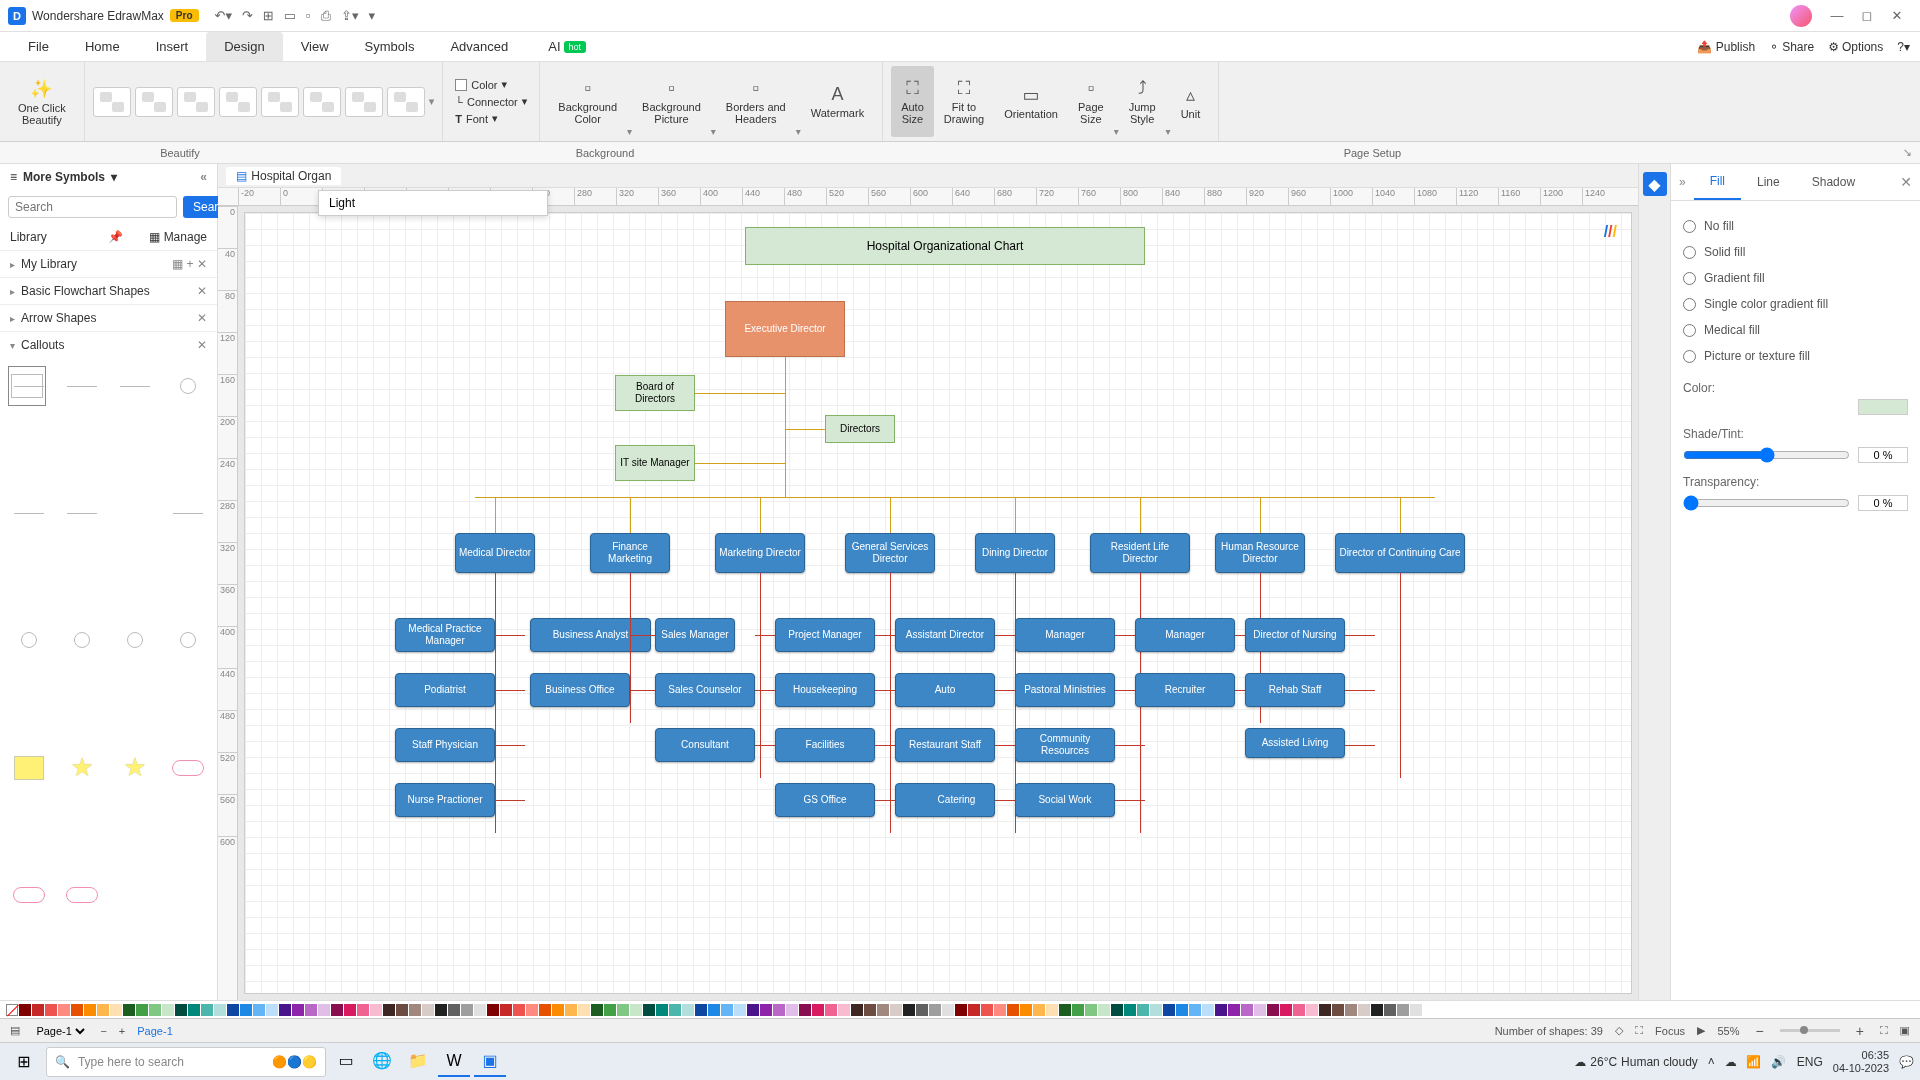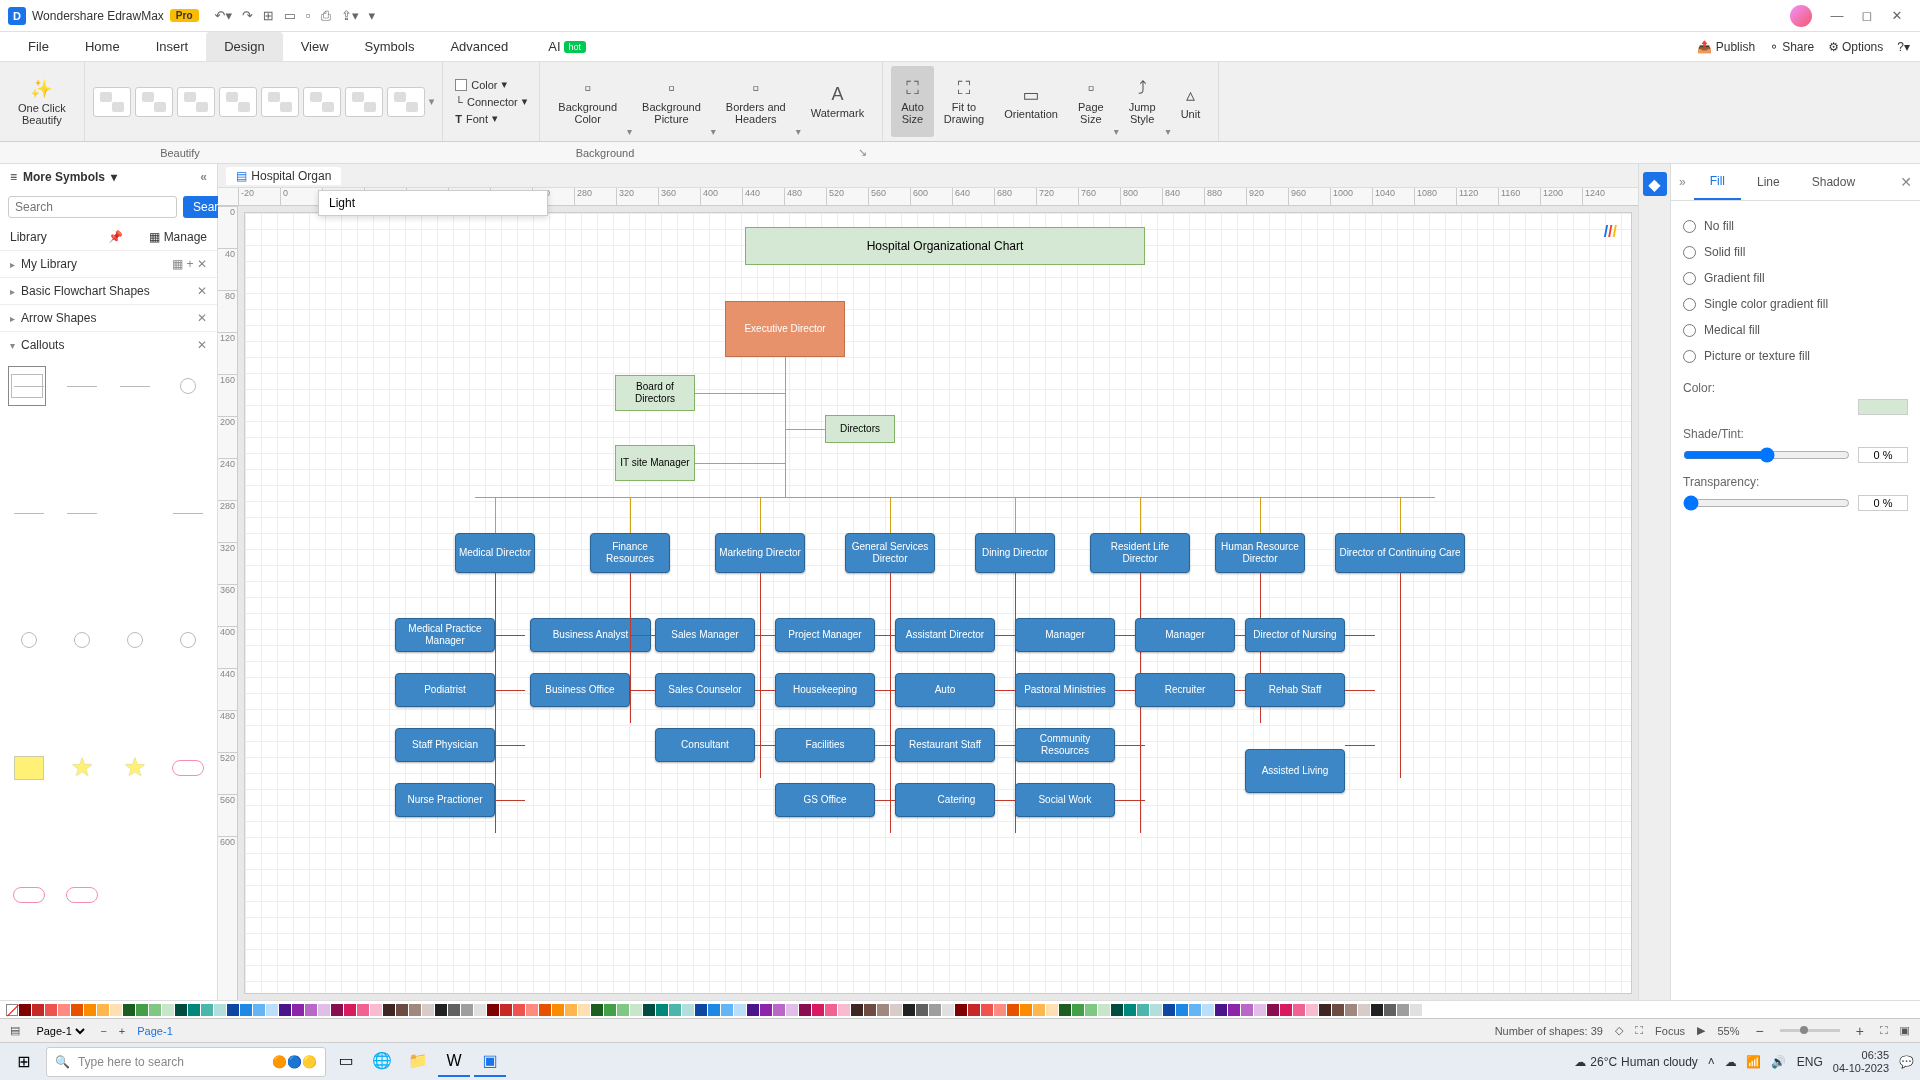--- a/index.html
+++ b/index.html
@@ -257,20 +257,21 @@
     <span style="align-self:flex-end;font-size:10px;color:#888;cursor:pointer;">▾</span>
     <div class="ribbon-btn-lg">
         <span class="ico">▵</span>
         <span>Unit</span>
       </div>
   </div>
 </div>
 <div class="secbar">
   <div class="seclabel" style="flex:0 0 360px;">Beautify</div>
   <div class="seclabel" style="flex:0 0 490px;">Background</div>
+  <div class="seclabel">Page Setup</div>
   <span style="padding:0 8px;color:#888;cursor:pointer;">↘</span>
 </div>
 
 <div class="main">
 
   <div class="left-panel">
     <div class="lp-head"><span>≡</span><span>More Symbols</span>▾<span class="collapse">«</span></div>
     <div class="lp-search">
       <input placeholder="Search" style="">
       <button>Search</button>
@@ -407,21 +408,21 @@
           <div class="box box-green" style="left: 370px; top: 232px; width: 80px; height: 36px;">IT site
 Manager</div>
           <div class="box box-green" style="left: 580px; top: 202px; width: 70px; height: 28px;">Directors</div>
           <div class="conn  conn-v" style="left: 540px; top: 144px; height: 140px;"></div>
           <div class="conn  conn-h" style="left: 450px; top: 180px; width: 90px;"></div>
           <div class="conn  conn-h" style="left: 450px; top: 250px; width: 90px;"></div>
           <div class="conn  conn-h" style="left: 540px; top: 216px; width: 40px;"></div>
           <div class="box box-blue" style="left: 210px; top: 320px; width: 80px; height: 40px;">Medical
 Director</div>
           <div class="box box-blue" style="left: 345px; top: 320px; width: 80px; height: 40px;">Finance
-Resources</div>
+Marketing</div>
           <div class="box box-blue" style="left: 470px; top: 320px; width: 90px; height: 40px;">Marketing
 Director</div>
           <div class="box box-blue" style="left: 600px; top: 320px; width: 90px; height: 40px;">General
 Services
 Director</div>
           <div class="box box-blue" style="left: 730px; top: 320px; width: 80px; height: 40px;">Dining
 Director</div>
           <div class="box box-blue" style="left: 845px; top: 320px; width: 100px; height: 40px;">Resident Life
 Director</div>
           <div class="box box-blue" style="left: 970px; top: 320px; width: 90px; height: 40px;">Human
@@ -451,21 +452,21 @@
           <div class="box box-blue" style="left: 150px; top: 570px; width: 100px; height: 34px;">Nurse
 Practioner</div>
           <div class="conn conn-r conn-h" style="left: 250px; top: 587px; width: 30px;"></div>
           <div class="conn conn-r conn-v" style="left: 250px; top: 360px; height: 260px;"></div>
           <div class="box box-blue" style="left: 285px; top: 405px; width: 121px; height: 34px;">Business
 Analyst</div>
           <div class="conn conn-r conn-h" style="left: 385px; top: 422px; width: 30px;"></div>
           <div class="box box-blue" style="left: 285px; top: 460px; width: 100px; height: 34px;">Business Office</div>
           <div class="conn conn-r conn-h" style="left: 385px; top: 477px; width: 30px;"></div>
           <div class="conn conn-r conn-v" style="left: 385px; top: 360px; height: 150px;"></div>
-          <div class="box box-blue" style="left: 410px; top: 405px; width: 100px; height: 34px; text-align: right;">Sales Manager</div>
+          <div class="box box-blue" style="left: 410px; top: 405px; width: 80px; height: 34px; text-align: right;">Sales Manager</div>
           <div class="conn conn-r conn-h" style="left: 510px; top: 422px; width: 30px;"></div>
           <div class="box box-blue" style="left: 410px; top: 460px; width: 100px; height: 34px;">Sales
 Counselor</div>
           <div class="conn conn-r conn-h" style="left: 510px; top: 477px; width: 30px;"></div>
           <div class="box box-blue" style="left: 410px; top: 515px; width: 100px; height: 34px;">Consultant</div>
           <div class="conn conn-r conn-h" style="left: 510px; top: 532px; width: 30px;"></div>
           <div class="conn conn-r conn-v" style="left: 515px; top: 360px; height: 205px;"></div>
           <div class="box box-blue" style="left: 530px; top: 405px; width: 100px; height: 34px;">Project
 Manager</div>
           <div class="conn conn-r conn-h" style="left: 630px; top: 422px; width: 30px;"></div>
@@ -500,21 +501,21 @@
           <div class="box box-blue" style="left: 890px; top: 405px; width: 100px; height: 34px;">Manager</div>
           <div class="conn conn-r conn-h" style="left: 990px; top: 422px; width: 30px;"></div>
           <div class="box box-blue" style="left: 890px; top: 460px; width: 100px; height: 34px;">Recruiter</div>
           <div class="conn conn-r conn-h" style="left: 990px; top: 477px; width: 30px;"></div>
           <div class="conn conn-r conn-v" style="left: 1015px; top: 360px; height: 150px;"></div>
           <div class="box box-blue" style="left: 1000px; top: 405px; width: 100px; height: 34px;">Director of
 Nursing</div>
           <div class="conn conn-r conn-h" style="left: 1100px; top: 422px; width: 30px;"></div>
           <div class="box box-blue" style="left: 1000px; top: 460px; width: 100px; height: 34px;">Rehab Staff</div>
           <div class="conn conn-r conn-h" style="left: 1100px; top: 477px; width: 30px;"></div>
-          <div class="box box-blue" style="left: 1000px; top: 515px; width: 100px; height: 44px; margin-top: 21px;">Assisted Living</div>
+          <div class="box box-blue" style="left: 1000px; top: 515px; width: 100px; height: 30px;">Assisted Living</div>
           <div class="conn conn-r conn-h" style="left: 1100px; top: 532px; width: 30px;"></div>
           <div class="conn conn-r conn-v" style="left: 1155px; top: 360px; height: 205px;"></div>
         </div>
     </div>
   </div>
 
   <div class="sidestrip">
     <div class="sico">◆</div>
   </div>
 

